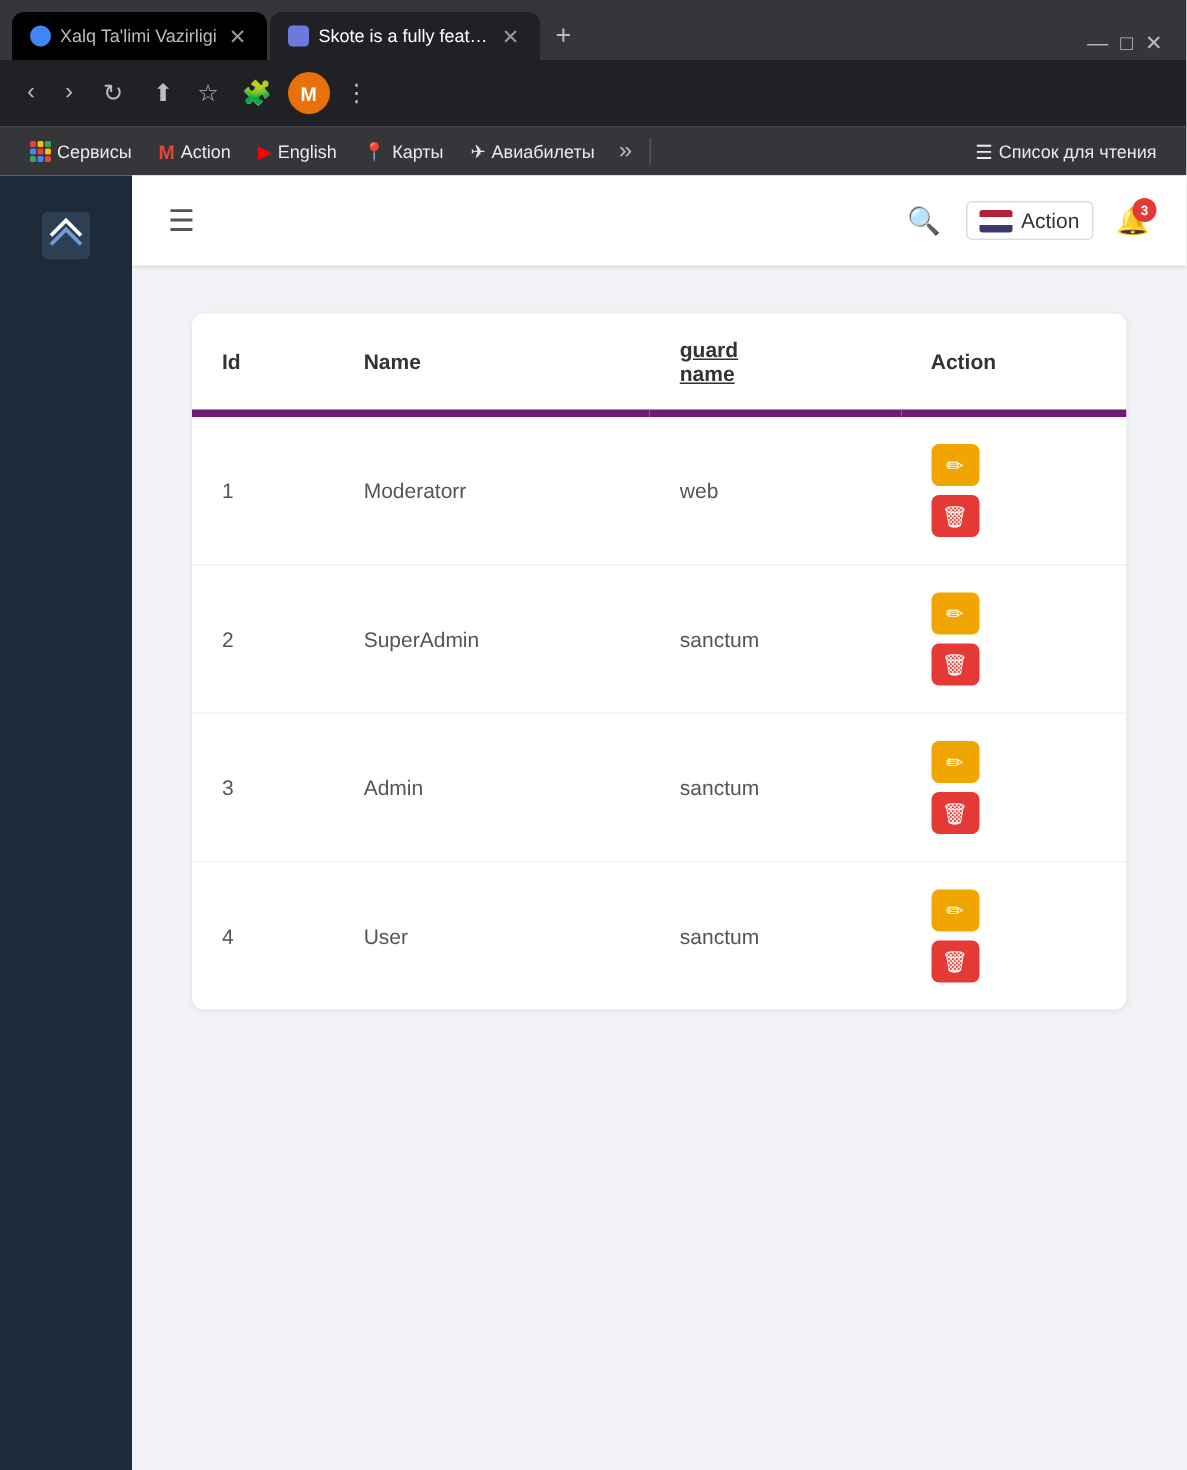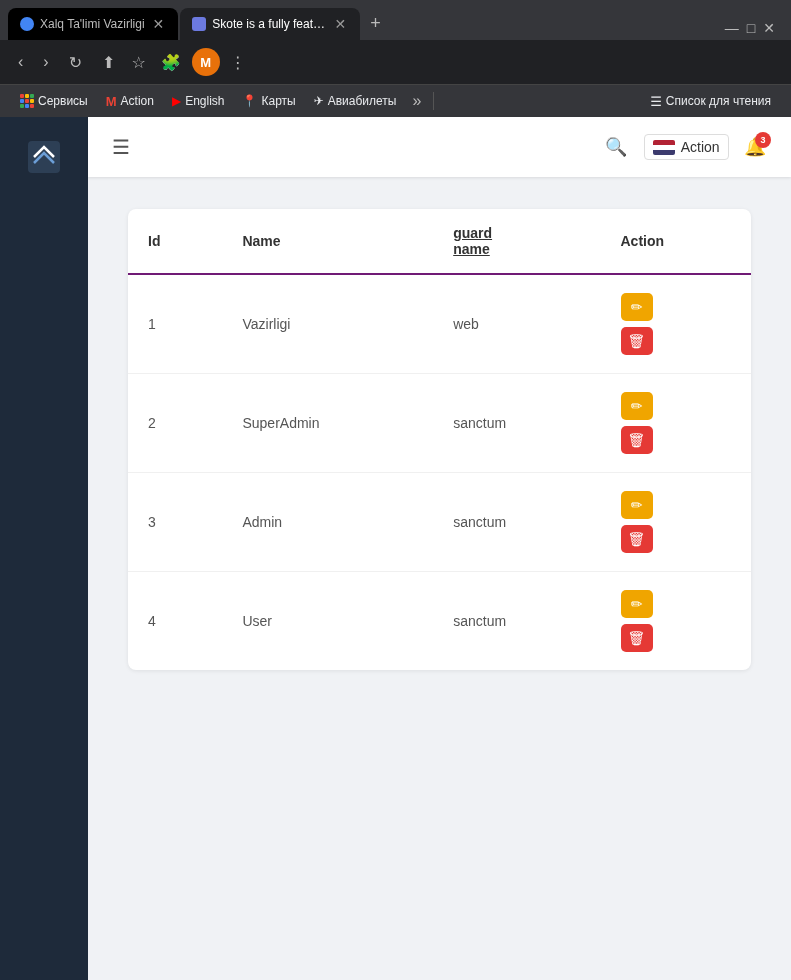--- a/index.html
+++ b/index.html
@@ -48,21 +48,21 @@
 
     
     .page-content { padding: 32px 40px; flex: 1; overflow-y: auto; }
     .page-header { display: flex; align-items: center; justify-content: space-between; margin-bottom: 24px; }
     .page-title { font-size: 28px; font-weight: 500; color: #333; }
     .add-roles-btn { background: #fff; border: 1.5px solid #6c7ae0; color: #6c7ae0; font-size: 14px; padding: 8px 20px; border-radius: 6px; cursor: pointer; font-weight: 500; }
 
     
     .table-card { background: #fff; border-radius: 8px; box-shadow: 0 1px 4px rgba(0,0,0,0.08); overflow: hidden; }
     .roles-table { width: 100%; border-collapse: collapse; }
-    .roles-table thead tr { border-bottom: 2px solid #701a75; }
+    .roles-table thead tr { border-bottom: 5px solid #701a75; }
     .roles-table th { padding: 16px 20px; text-align: left; font-size: 14px; font-weight: 600; color: #333; }
     .roles-table tbody tr { border-bottom: 1px solid #f0f0f0; }
     .roles-table tbody tr:last-child { border-bottom: none; }
     .roles-table td { padding: 18px 20px; font-size: 14px; color: #555; vertical-align: middle; }
     .td-id { color: #6c7ae0; font-weight: 500; }
     .td-name { color: #6c7ae0; }
     .action-col { display: flex; flex-direction: column; gap: 6px; align-items: flex-start; }
     .edit-btn { background: #f0a500; border: none; color: #fff; border-radius: 5px; width: 32px; height: 28px; cursor: pointer; font-size: 14px; display: flex; align-items: center; justify-content: center; }
     .delete-btn { background: #e53935; border: none; color: #fff; border-radius: 5px; width: 32px; height: 28px; cursor: pointer; font-size: 14px; display: flex; align-items: center; justify-content: center; }
 
@@ -192,21 +192,21 @@
               <th>Name</th>
               <th style="white-space:pre-line;text-decoration:underline;">guard
 name</th>
               <th>Action</th>
             </tr>
           </thead>
           <tbody>
 
             <tr>
               <td class="td-id">1</td>
-              <td class="td-name">Vazirligi</td>
+              <td class="td-name">Moderatorr</td>
               <td>web</td>
               <td>
                 <div class="action-col">
                   <button class="edit-btn">✏</button>
                   <button class="delete-btn">🗑</button>
                 </div>
               </td>
             </tr>
 
             <tr>

